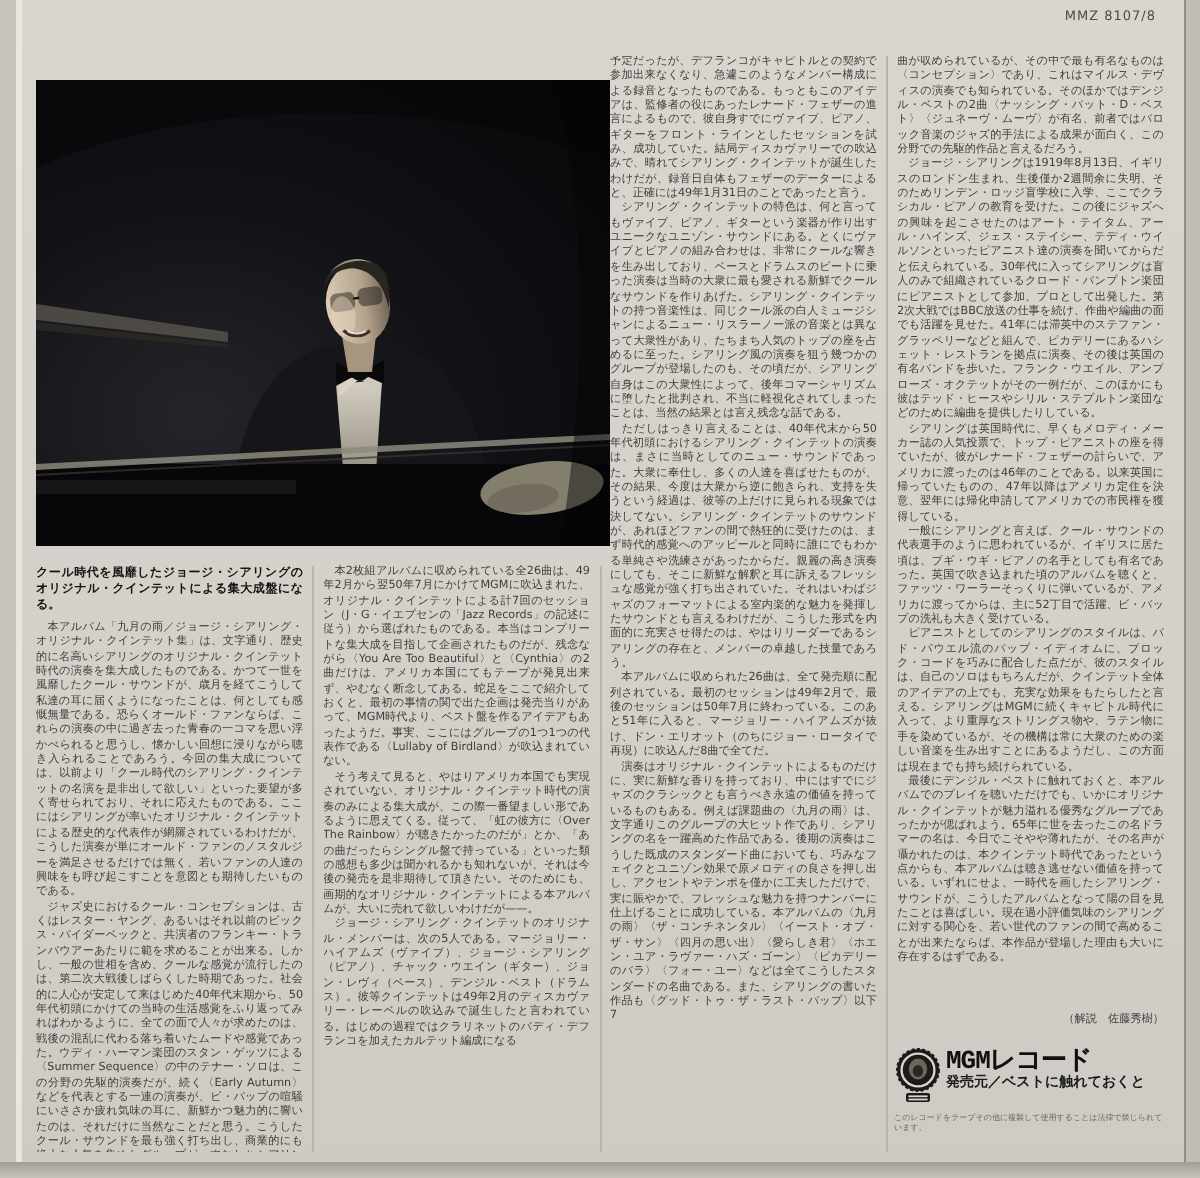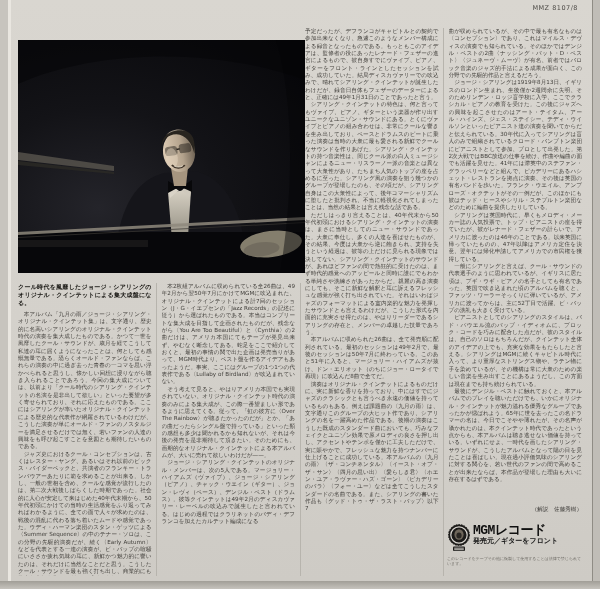--- a/index.html
+++ b/index.html
@@ -158,21 +158,21 @@
         <circle cx="12" cy="11" r="10.5" fill="#1c1b19" stroke="#1c1b19" stroke-width="1" stroke-dasharray="1.5 1.2"></circle>
         <circle cx="12" cy="11" r="8.2" fill="none" stroke="#d8d5cf" stroke-width="1.2"></circle>
         <ellipse cx="12" cy="10.5" rx="4.6" ry="5.2" fill="#6e665a"></ellipse>
         <ellipse cx="12" cy="11.5" rx="2.6" ry="3" fill="#2a2723"></ellipse>
         <rect x="6" y="22.5" width="12" height="4.5" rx="1" fill="#1c1b19"></rect>
         <rect x="7.2" y="23.7" width="9.6" height="0.9" fill="#d8d5cf"></rect>
         <rect x="7.2" y="25.3" width="9.6" height="0.9" fill="#d8d5cf"></rect>
       </svg>
       <div class="mgm-texts">
         <div class="mgm-name">MGMレコード</div>
-        <div class="mgm-dist">発売元／ギターをフロント</div>
+        <div class="mgm-dist">発売元／ベストに触れておくと</div>
       </div>
     </div>
     <div class="mgm-notice">このレコードをテープその他に複製して使用することは法律で禁じられています。</div>
   </div>
 
   <div class="edge-right"></div>
   <div class="edge-right2"></div>
   <div class="edge-bottom"></div>
 </div>
 

